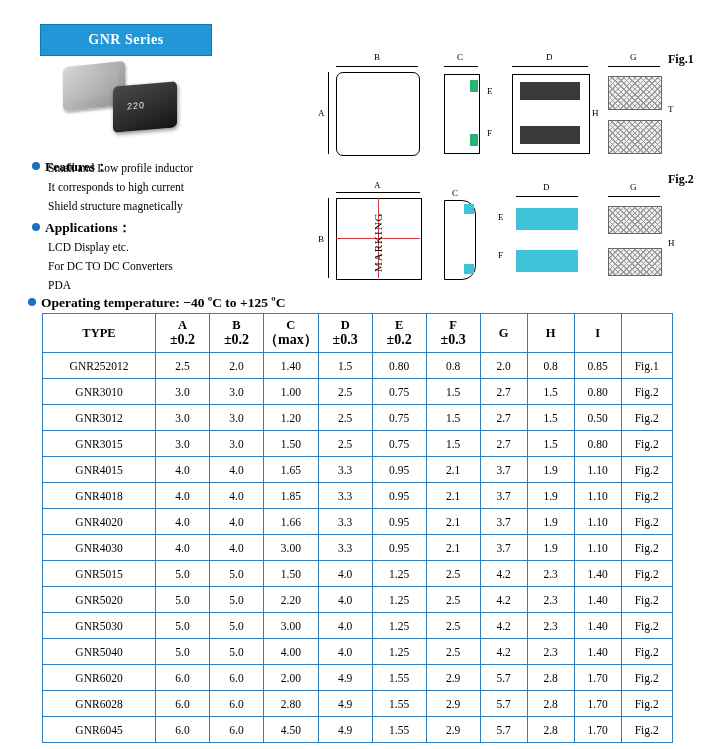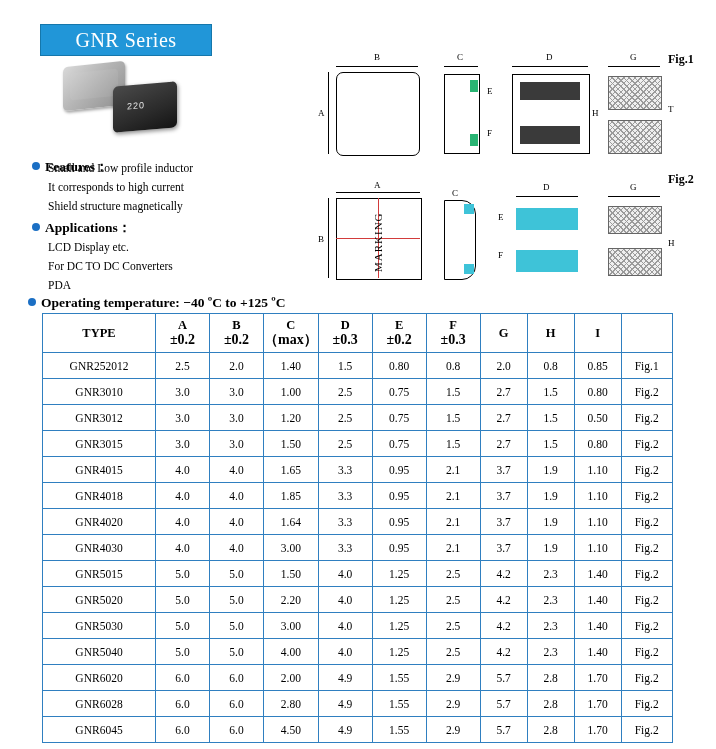--- a/index.html
+++ b/index.html
@@ -29,22 +29,22 @@
     width: 170px;
     height: 30px;
     background: #2196d8;
     border: 1px solid #1577ab;
     display: flex;
     align-items: center;
     justify-content: center;
   }
   .title-banner .txt {
     color: #ffffff;
-    font-weight: normal;
-    font-size: 20px;
+    font-weight: bold;
+    font-size: 14px;
     letter-spacing: 0.5px;
     font-family: "Liberation Serif", serif;
   }
 
   
   .photo {
     position: absolute;
     left: 55px;
     top: 62px;
     width: 140px;
@@ -410,21 +410,21 @@
           <td class="col-n">2.1</td>
           <td class="col-g">3.7</td>
           <td class="col-g">1.9</td>
           <td class="col-g">1.10</td>
           <td class="col-fig">Fig.2</td>
         </tr>
         <tr>
           <td class="typecell col-type">GNR4020</td>
           <td class="col-n">4.0</td>
           <td class="col-n">4.0</td>
-          <td class="col-n">1.64</td>
+          <td class="col-n">1.66</td>
           <td class="col-n">3.3</td>
           <td class="col-n">0.95</td>
           <td class="col-n">2.1</td>
           <td class="col-g">3.7</td>
           <td class="col-g">1.9</td>
           <td class="col-g">1.10</td>
           <td class="col-fig">Fig.2</td>
         </tr>
         <tr>
           <td class="typecell col-type">GNR4030</td>

